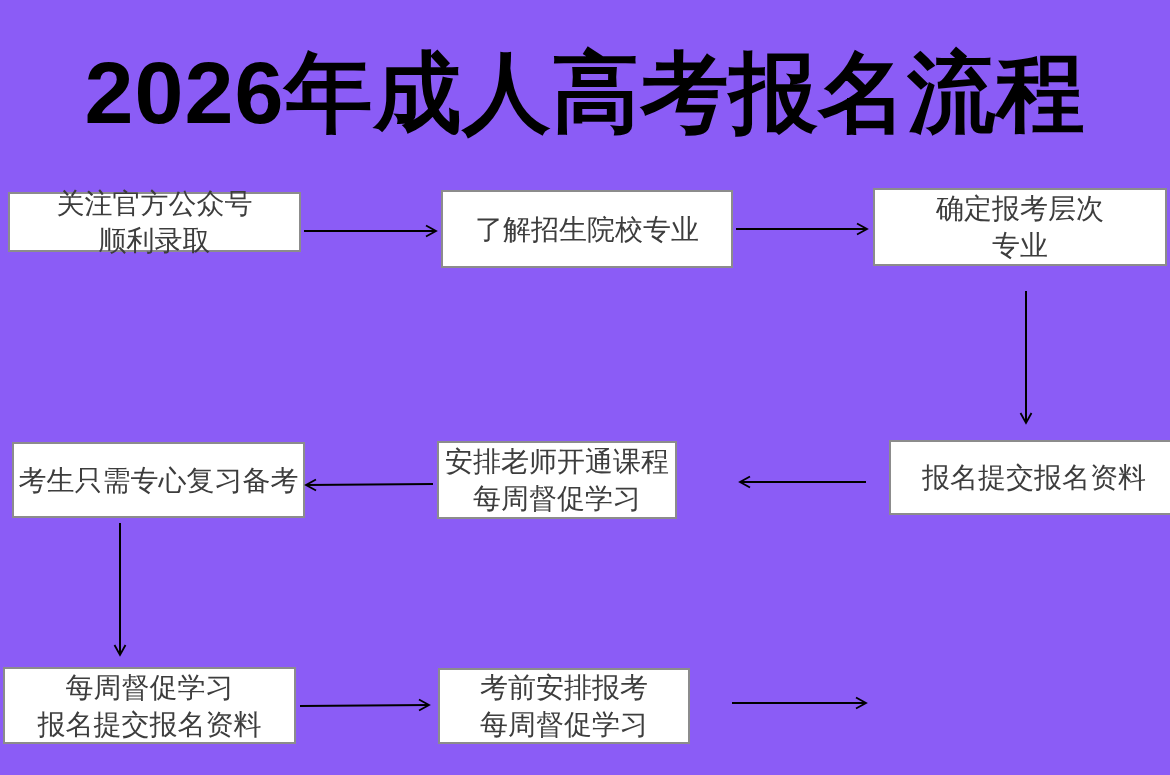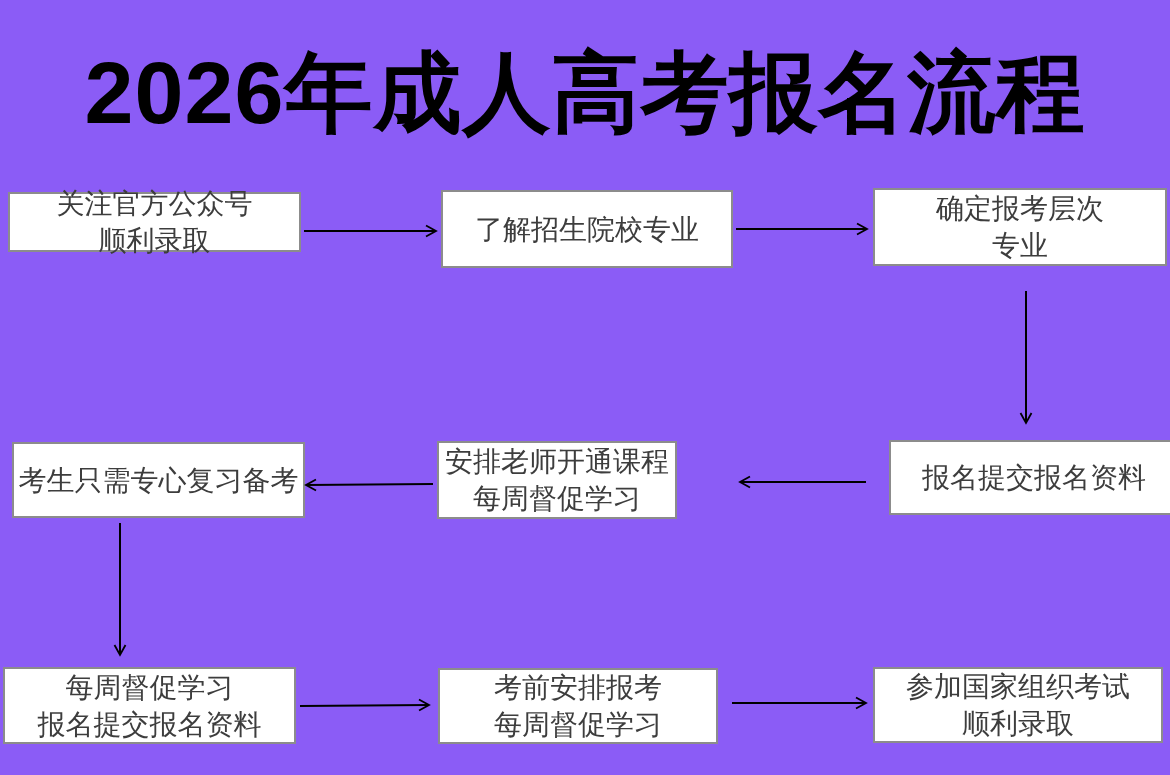--- a/index.html
+++ b/index.html
@@ -53,21 +53,21 @@
   }
 
   
   #node-1 { left: 8px;   top: 192px; width: 293px; height: 60px; }
   #node-2 { left: 441px; top: 190px; width: 292px; height: 78px; font-family: Liberation Serif, serif; }
   #node-3 { left: 873px; top: 188px; width: 294px; height: 78px; }
   #node-4 { left: 889px; top: 440px; width: 290px; height: 75px; }
   #node-5 { left: 437px; top: 441px; width: 240px; height: 78px; }
   #node-6 { left: 12px;   top: 442px; width: 293px; height: 76px; }
   #node-7 { left: 3px;   top: 667px; width: 293px; height: 77px; }
-  #node-8 { left: 438px; top: 668px; width: 280px; height: 76px; align-items: center; }
+  #node-8 { left: 438px; top: 668px; width: 252px; height: 76px; align-items: center; }
   #node-9 { left: 873px; top: 667px; width: 290px; height: 76px; }
 </style>
 </head>
 <body>
 
 <div class="canvas">
 
   <h1 class="page-title">2026年成人高考报名流程</h1>
 
   <div class="flow-node" id="node-1">
@@ -94,24 +94,20 @@
   </div>
 
   <div class="flow-node" id="node-7">
     <span>每周督促学习</span>
     <span>报名提交报名资料</span>
   </div>
   <div class="flow-node" id="node-8">
     <span>考前安排报考</span>
     <span>每周督促学习</span>
   </div>
-  <div class="flow-node" id="node-9">
-    <span>参加国家组织考试</span>
-    <span>顺利录取</span>
-  </div>
 
   <svg class="arrow-layer" width="1170" height="775" viewBox="0 0 1170 775" xmlns="http://www.w3.org/2000/svg">
     <defs>
       <marker id="arrowhead" markerWidth="16" markerHeight="16" refX="12" refY="7" orient="auto" markerUnits="userSpaceOnUse">
         <path d="M2,1.5 L12,7 L2,12.5" fill="none" stroke="#000000" stroke-width="1.8"></path>
       </marker>
     </defs>
     <line x1="304" y1="231" x2="436" y2="231" stroke="#000000" stroke-width="2" marker-end="url(#arrowhead)"></line>
     <line x1="736" y1="229" x2="867" y2="229" stroke="#000000" stroke-width="2" marker-end="url(#arrowhead)"></line>
     <line x1="1026" y1="291" x2="1026" y2="423" stroke="#000000" stroke-width="2" marker-end="url(#arrowhead)"></line>

